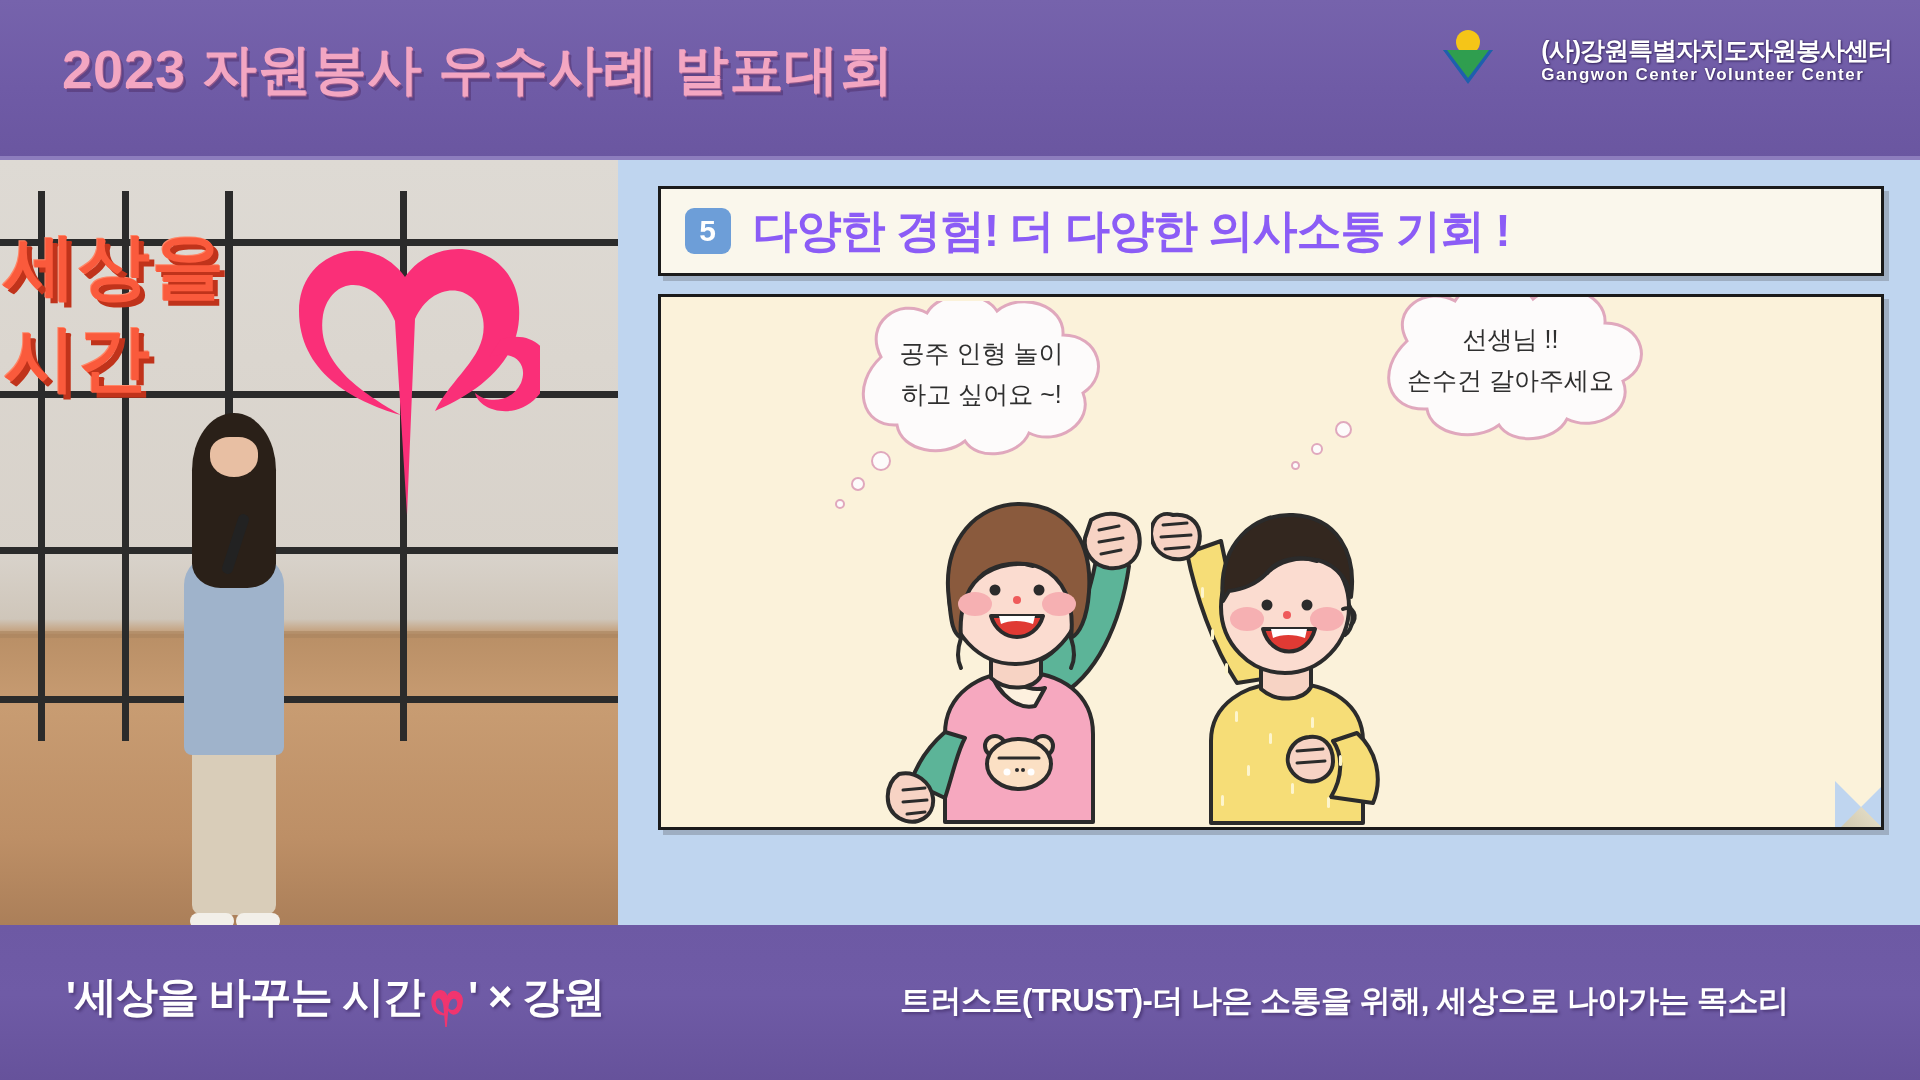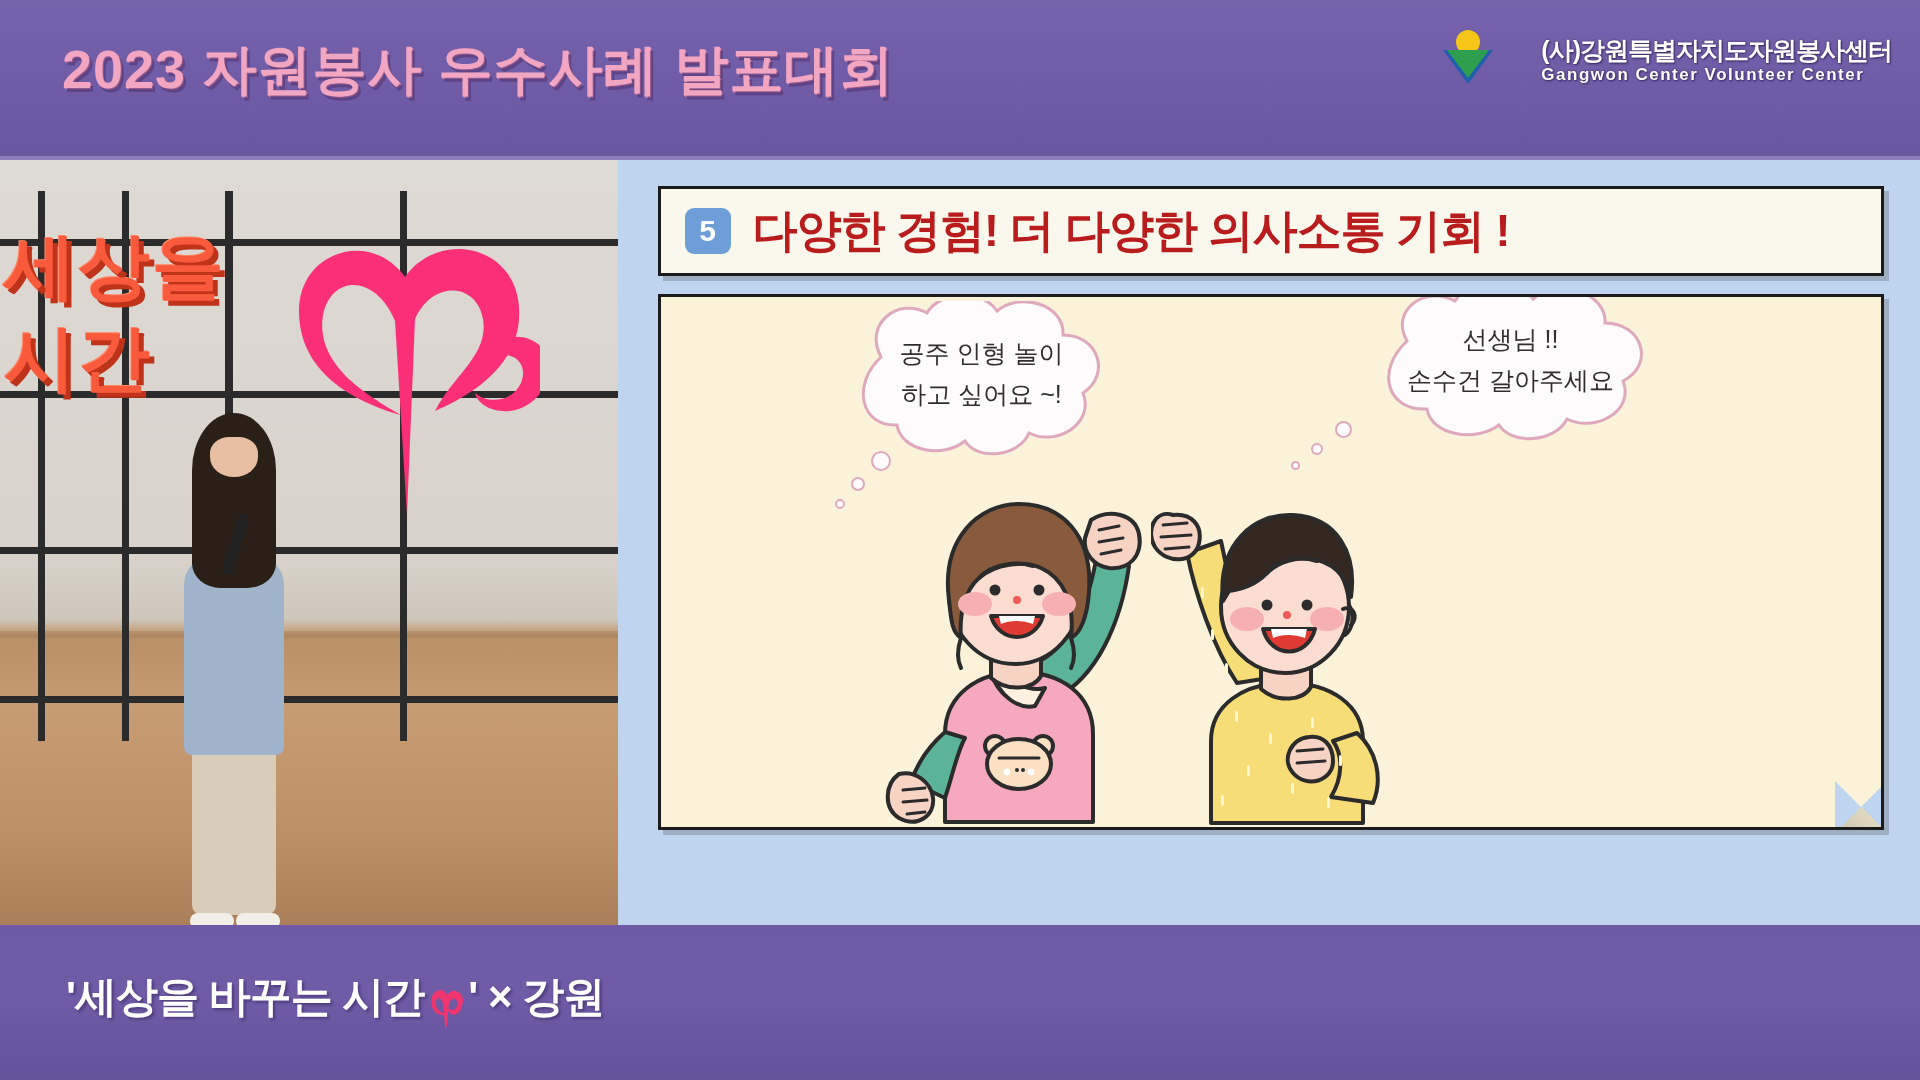--- a/index.html
+++ b/index.html
@@ -101,21 +101,21 @@
     box-shadow:5px 5px 0 rgba(60,60,60,.25);
     display:flex; align-items:center; gap:22px;
     padding:0 24px;
   }
   .num-badge{
     width:46px;height:46px;border-radius:9px;background:#6d9ed8;
     color:#ffffff;font-size:30px;font-weight:bold;
     display:flex;align-items:center;justify-content:center;flex:0 0 auto;
   }
   .slide-title{
-    font-size:45px;font-weight:bold;color:#b91c1c;letter-spacing:-1px;white-space:nowrap;
+    font-size:45px;font-weight:bold;color:#8b5cf6;letter-spacing:-1px;white-space:nowrap;
   }
 
   .slide-body{
     position:relative; margin-top:18px; height:536px;
     background:#fbf2da; border:3px solid #1b1b1b;
     box-shadow:5px 5px 0 rgba(60,60,60,.25);
     overflow:hidden;
   }
   .fold{
     position:absolute; right:-3px; bottom:-3px; width:46px; height:46px;
@@ -402,15 +402,16 @@
       <span>'세상을 바꾸는 시간</span>
       <span class="brand-heart">
         <svg viewBox="0 0 40 44" width="40" height="44">
           <path d="M6 16 C6 4 20 2 21 13 C24 2 38 6 36 18 C34 30 26 32 22 24
                    C27 28 32 24 32 18 C31 11 24 11 22 20 L20 42 L18 20
                    C16 10 9 11 9 18 C9 25 15 29 21 30 C12 30 6 26 6 16 Z" fill="#f0356f" stroke="#f0356f" stroke-width="1.5"></path>
         </svg>
       </span>
       <span>' × 강원</span>
     </div>
+    <div class="brand-right">트러스트(TRUST)-더 나은 소통을 위해, 세상으로 나아가는 목소리</div>
   </div>
 
 </div>
 
 </body></html>

